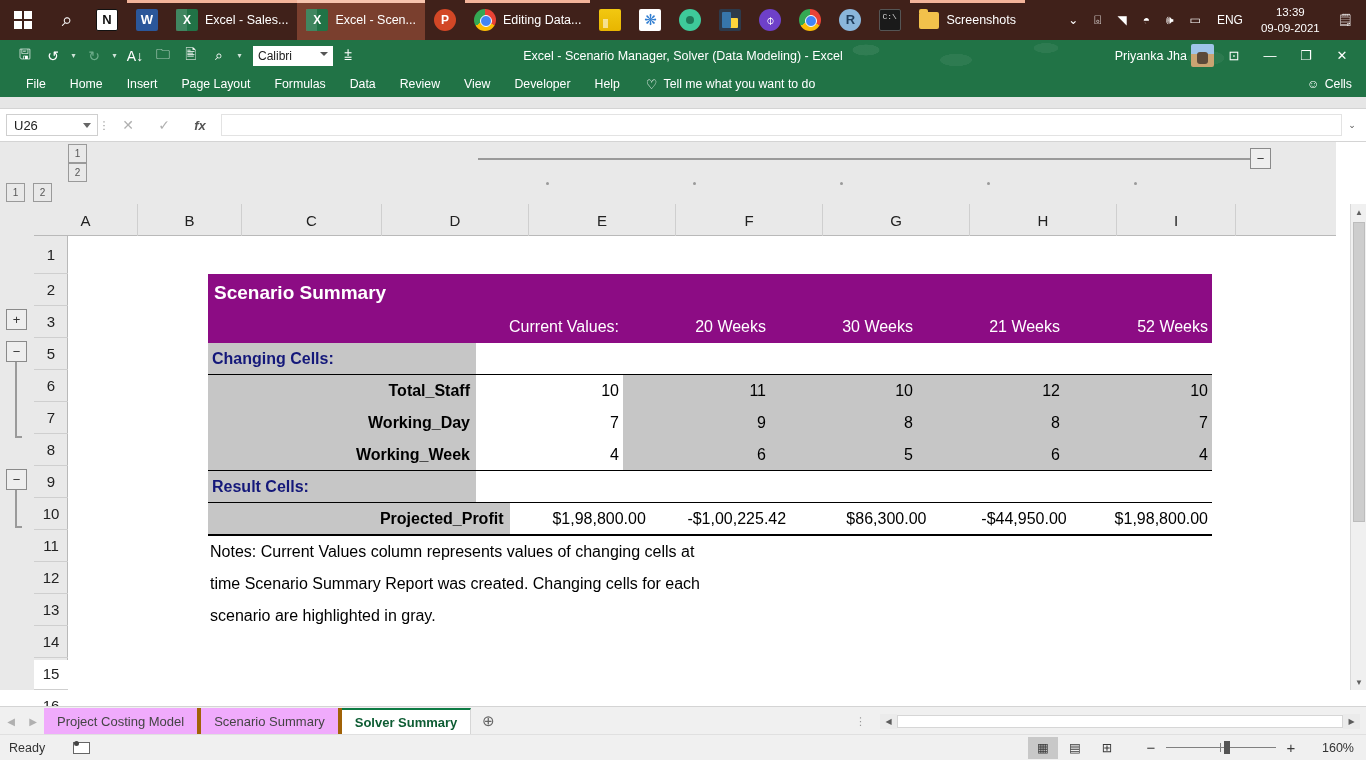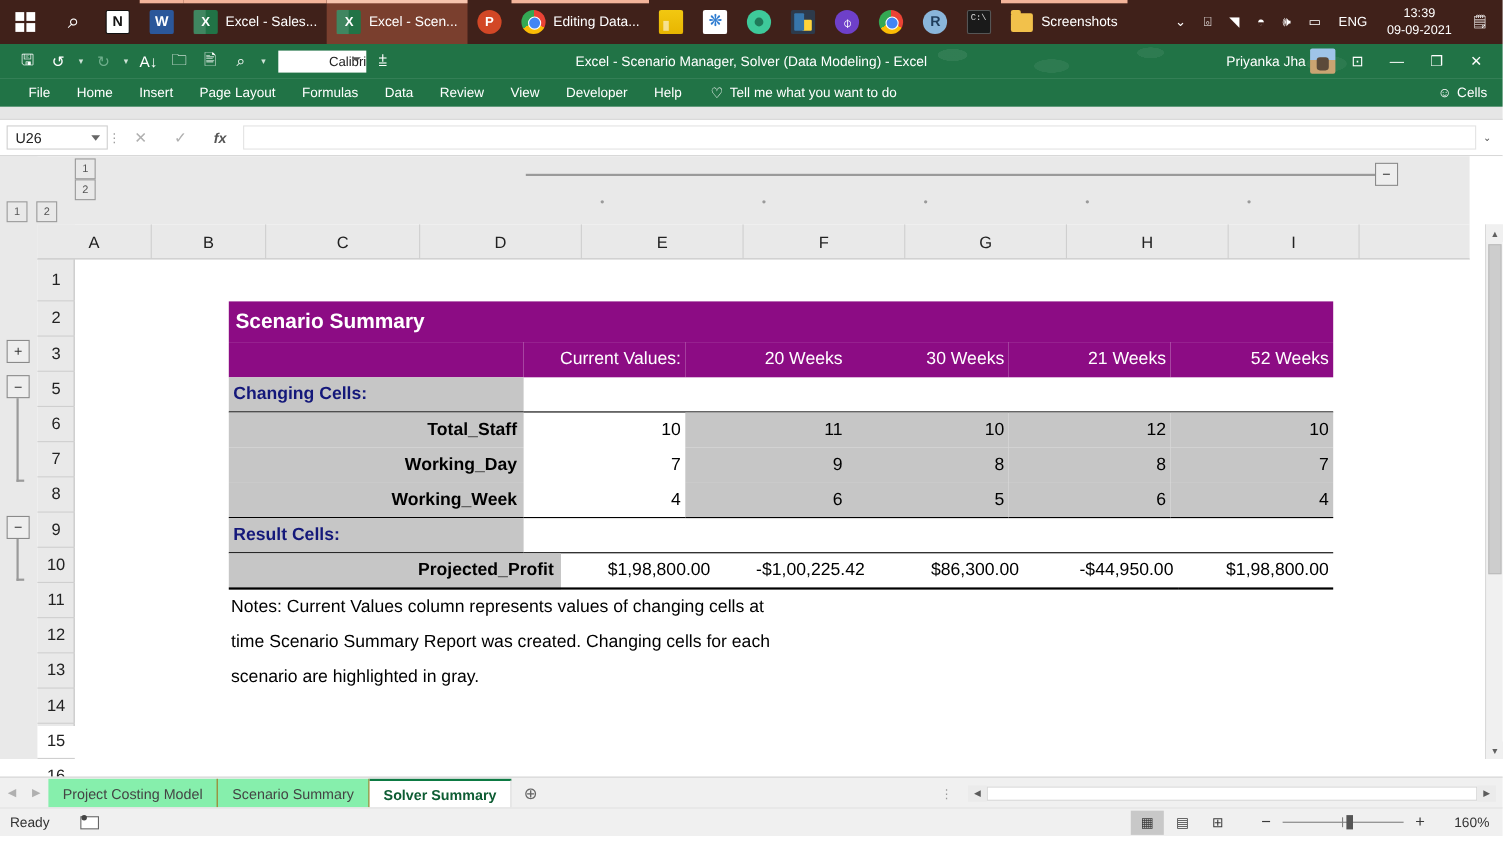--- a/index.html
+++ b/index.html
@@ -97,21 +97,21 @@
       radial-gradient(ellipse 30px 12px at 400px 18px, rgba(255,255,255,.05) 60%, transparent 62%);
     pointer-events:none;
   }
   .qat { display:flex; align-items:center; gap:2px; padding-left:12px; z-index:2;}
   .qat-btn { width:26px; height:24px; display:flex; align-items:center; justify-content:center;
       color:#fff; font-size:14px; }
   .qat-btn.dim { color:#6fae8c; }
   .caret-sm { font-size:8px; color:#cfe3d8; width:11px; text-align:center;}
   #fontbox { width:80px; height:20px; background:#fff; color:#222; font-size:12px;
       display:flex; align-items:center; padding-left:5px; margin-left:6px;
-      position:relative;justify-content:flex-end; }
+      position:relative; }
   #fontbox .fb-caret { position:absolute; right:5px; top:6px; width:0;height:0;
       border-left:4px solid transparent;border-right:4px solid transparent;border-top:4px solid #555;}
   #win-title { position:absolute; left:0; right:0; text-align:center; font-size:12.5px;
       color:#fff; z-index:1; pointer-events:none;}
   .title-right { margin-left:auto; display:flex; align-items:center; gap:4px;
       padding-right:8px; z-index:2;}
   #user-name { font-size:12.5px; }
   #avatar { width:23px; height:23px; border-radius:2px;
       background: linear-gradient(#9fc4e8 0 45%, #caa472 45% 100%); position:relative;}
   #avatar::after{content:"";position:absolute;left:6px;top:8px;width:11px;height:12px;
@@ -203,21 +203,21 @@
   .navy { color:#14187a; font-weight:bold; }
   .rt { justify-content:flex-end; padding-right:4px; }
 
   
   #sheetbar { position:absolute; left:0; top:666px; width:1366px; height:28px;
       background:#f0f0f0; display:flex; align-items:flex-end;
       border-top:1px solid #d4d4d4;}
   .nav-arrow { width:22px; height:26px; display:flex; align-items:center;
       justify-content:center; font-size:10px; color:#b0b0b0;}
   .sheet-tab { height:26px; padding:0 13px; display:flex; align-items:center;
-      font-size:13px; color:#444; border-right:1px solid #a16207; background:#86efac;}
+      font-size:13px; color:#444; border-right:4px solid #a16207; background:#f0abfc;}
   .sheet-tab.active { background:#fff; color:#0d5c33; font-weight:bold;
       border-top:2px solid #0d7a43; border-right:1px solid #d6d6d6;}
   #addsheet { width:34px; height:26px; display:flex; align-items:center;
       justify-content:center; font-size:15px; color:#666;}
   #sheet-dots { margin-left:auto; margin-right:8px; color:#999; font-size:11px;
       height:26px; display:flex; align-items:center; padding-right:6px;}
   #hsb { width:480px; height:16px; background:#f0f0f0; display:flex; align-items:center;
       margin-bottom:5px; margin-right:6px;}
   #hsb-track { flex:1; height:13px; background:#fff; border:1px solid #d6d6d6;}
   .hsb-arrow { width:17px; height:15px; display:flex; align-items:center;

